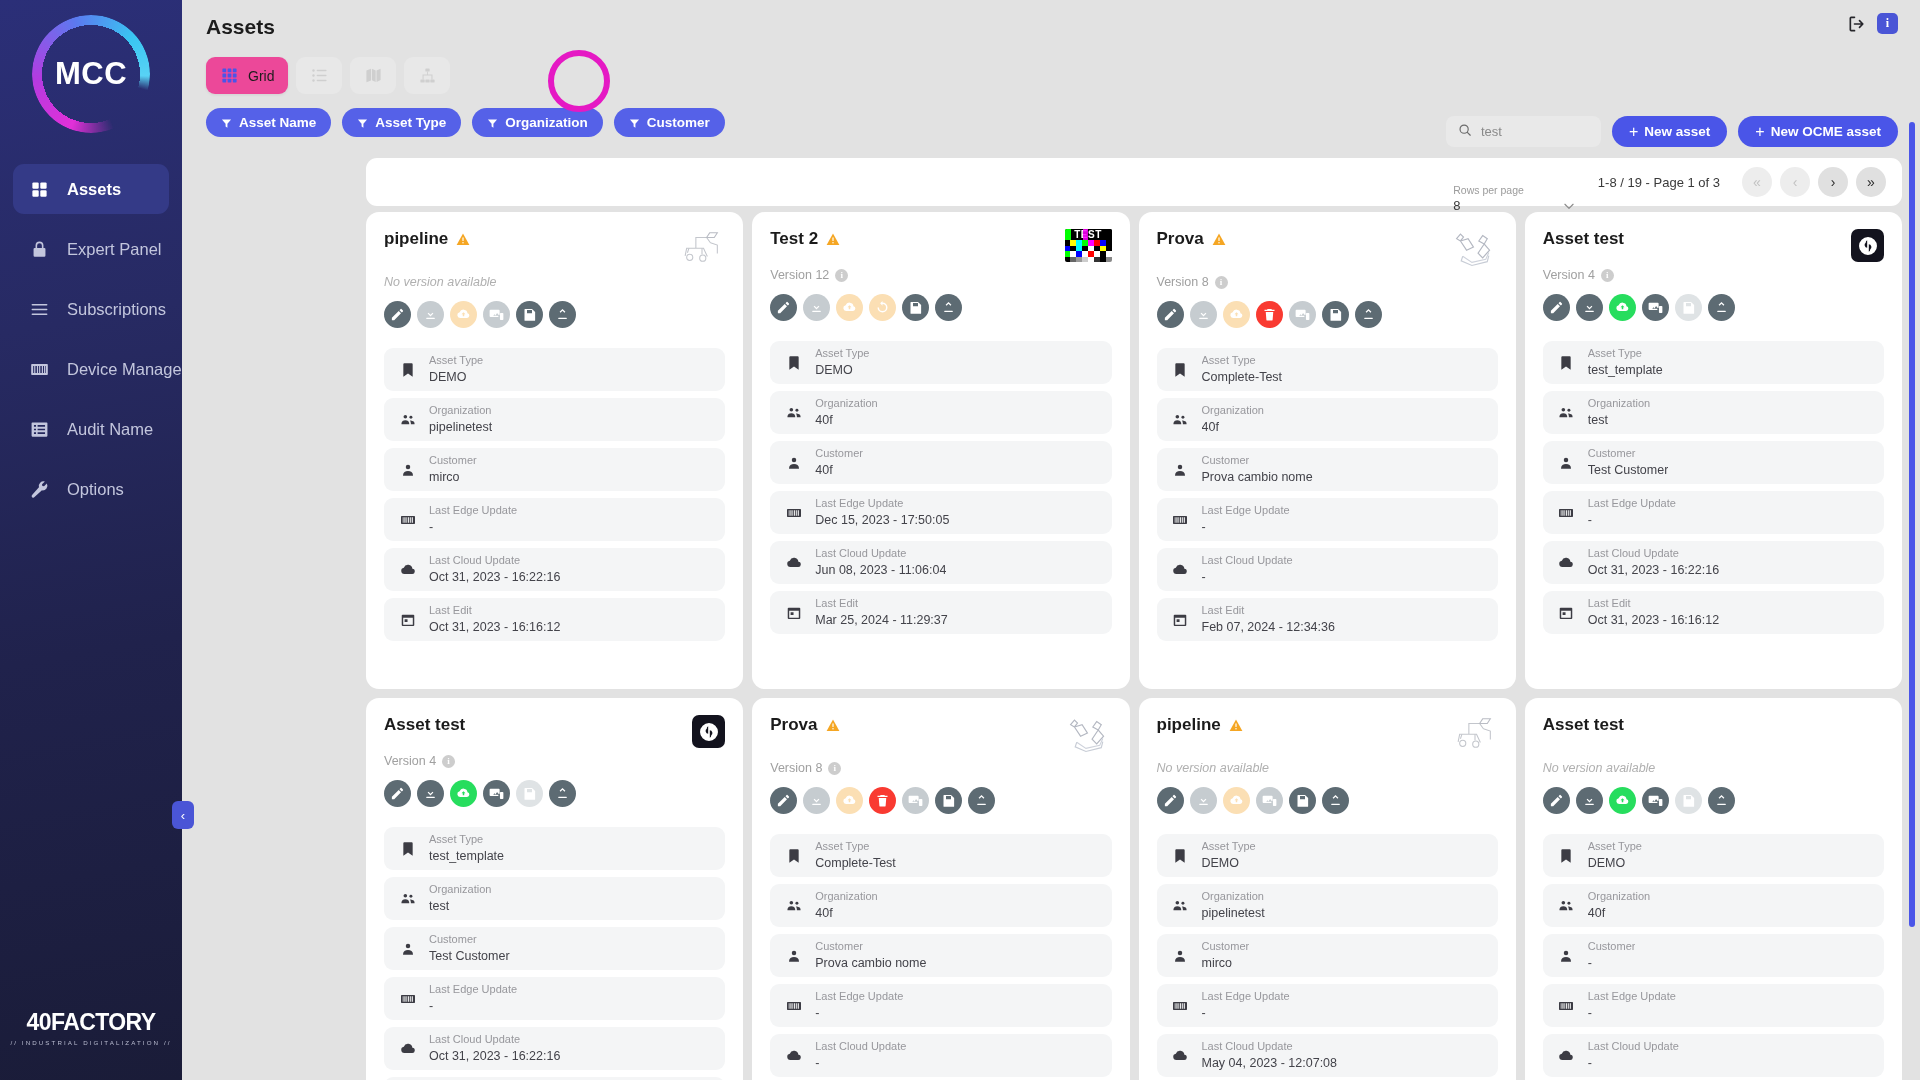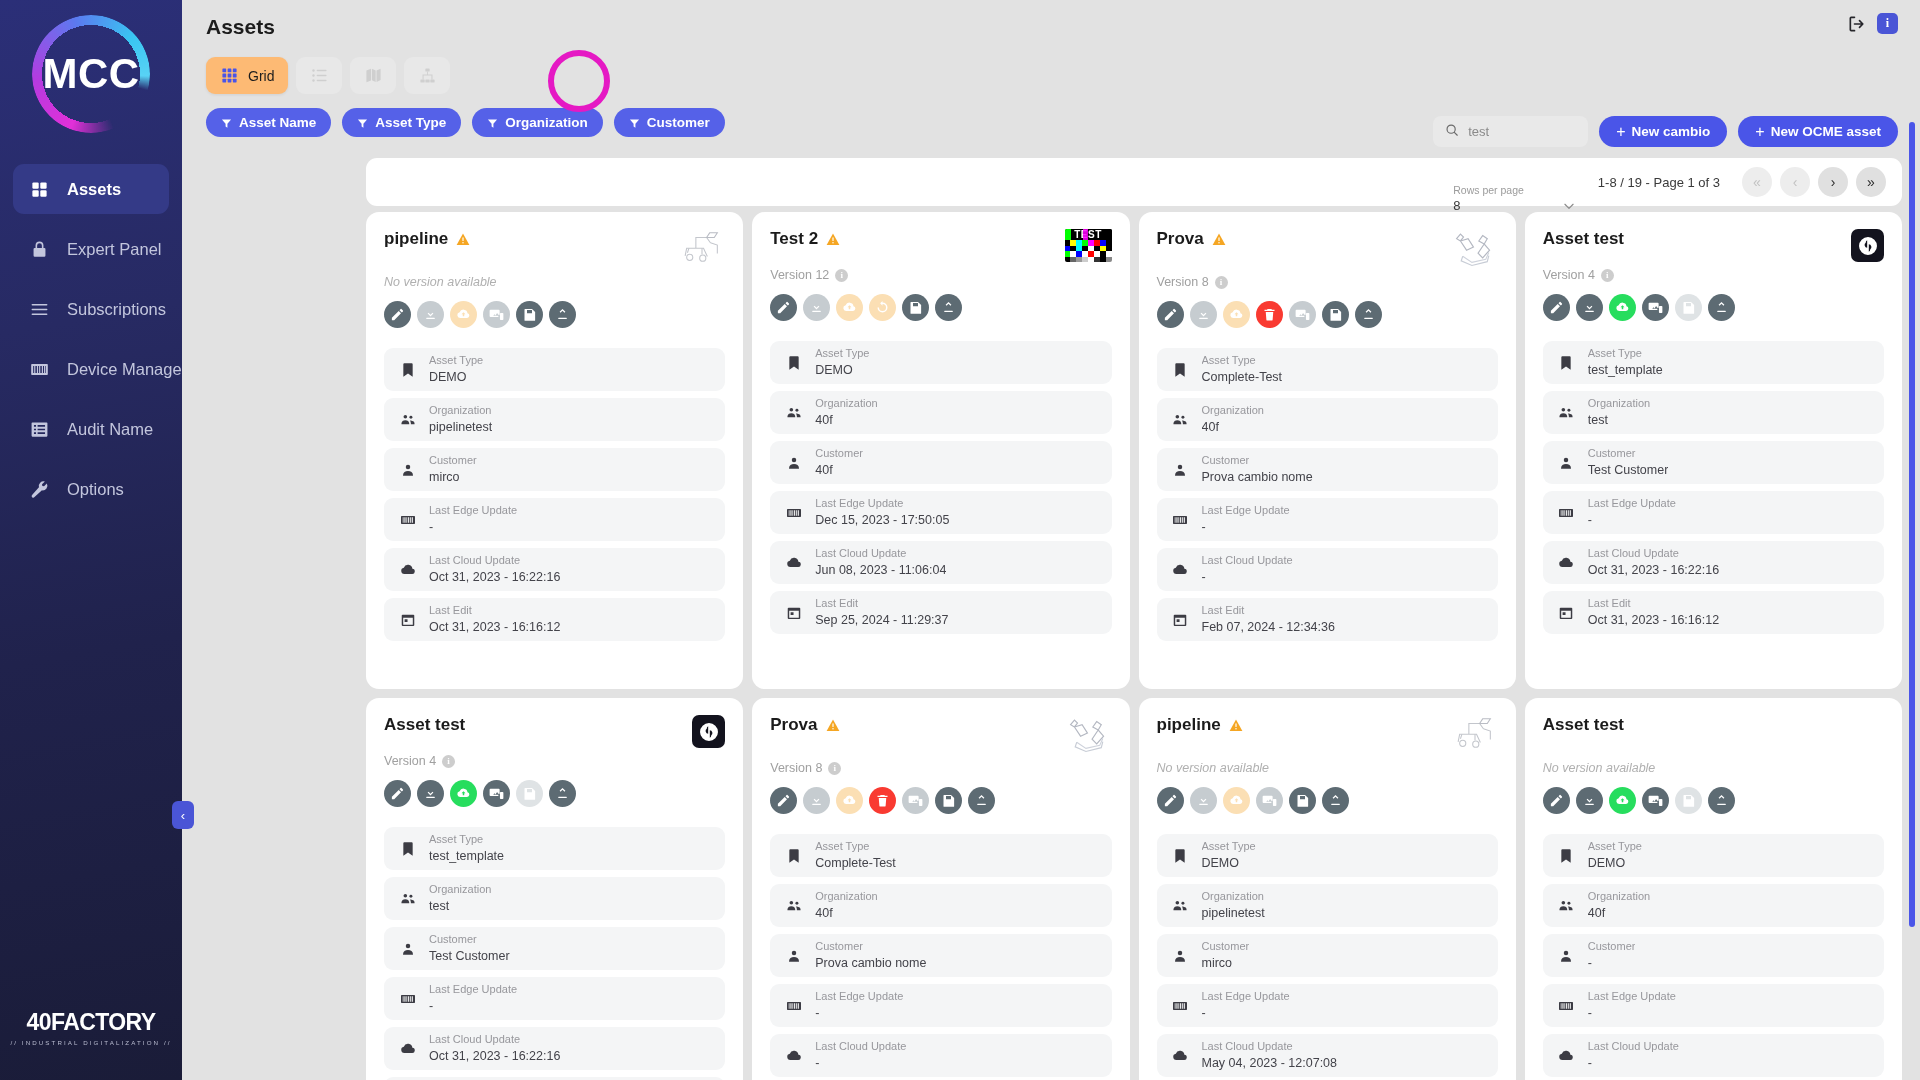--- a/index.html
+++ b/index.html
@@ -25,21 +25,21 @@
     position: relative;
     display: flex; align-items: center; justify-content: center;
   }
   .logo-ring::before {
     content:""; position:absolute; inset:0; border-radius:50%;
     background: conic-gradient(from 200deg, #e130d8 0%, #b43be0 18%, #5b7af0 40%, #39c6f2 58%, #58d2f5 70%, rgba(255,255,255,0) 74%, rgba(255,255,255,0) 88%, #e130d8 100%);
     -webkit-mask: radial-gradient(circle, transparent 0 49px, #000 49px);
             mask: radial-gradient(circle, transparent 0 49px, #000 49px);
   }
   .logo-text {
-    color: #fff; font-size: 42px; font-weight: 700; letter-spacing: 0.5px;
+    color: #fff; font-size: 31px; font-weight: 700; letter-spacing: 0.5px;
     position: relative; z-index: 2;
   }
   .nav { margin-top: 16px; padding: 0 13px; }
   .nav-item {
     display: flex; align-items: center; gap: 18px;
     height: 50px; border-radius: 11px; padding: 0 17px;
     color: #c3c6dd; font-size: 16.5px; margin-bottom: 10px;
     cursor: pointer; white-space: nowrap;
   }
   .nav-item.active { background: #343a87; color: #ffffff; font-weight: 600; }
@@ -71,21 +71,21 @@
     display:flex; align-items:center; justify-content:center; font-size: 12px; font-weight:700;
     font-family: "Liberation Serif", serif;
   }
 
   
   .viewbar { display:flex; align-items:center; gap: 8px; padding: 4px 0 0 24px; position: relative; }
   .view-btn {
     height: 37px; border-radius: 9px; display:flex; align-items:center; gap:10px;
     padding: 0 14px; background: #e8e8e8; color:#b8b8b8; cursor:pointer;
   }
-  .view-btn.active { background:#fdba74; color:#1d1d1d; box-shadow: 0 1px 3px rgba(0,0,0,.08); }
+  .view-btn.active { background:#ec4899; color:#1d1d1d; box-shadow: 0 1px 3px rgba(0,0,0,.08); }
   .view-btn span { font-size: 14px; font-weight: 500; }
   .view-btn .vicon { width:18px; height:18px; display:flex; align-items:center; justify-content:center; }
   .view-btn .vicon svg { width:17px; height:17px; }
   .highlight-ring {
     position: absolute; left: 366px; top: -3px; width: 62px; height: 62px;
     border: 6px solid #e519c4; border-radius: 50%; pointer-events: none; z-index: 30;
   }
 
   
   .chips { display:flex; gap: 11px; padding: 14px 0 0 24px; }
@@ -369,21 +369,21 @@
     <div class="actions">
       <div class="search-box">
         <span><svg viewBox="0 0 24 24">
               <circle cx="10.5" cy="10.5" r="7"></circle>
               <path d="M16 16l5 5" stroke-linecap="round"></path>
             </svg></span>
         <input readonly="" value="test" style="">
       </div>
       <button class="pill-btn">
         <span class="plus">+</span>
-        <span>New cambio</span>
+        <span>New asset</span>
       </button>
       <button class="pill-btn">
         <span class="plus">+</span>
         <span>New OCME asset</span>
       </button>
     </div>
 
     <div class="pagerow">
       <div class="rpp">
         <div>
@@ -695,21 +695,21 @@
               </span>
             </div>
             <div class="field">
               <span class="fld-icon">
                 <svg viewBox="0 0 24 24">
                   <path d="M4 4h16a1.4 1.4 0 0 1 1.4 1.4v14.2A1.4 1.4 0 0 1 20 21H4a1.4 1.4 0 0 1-1.4-1.4V5.4A1.4 1.4 0 0 1 4 4zm.8 4.6v10.6h14.4V8.6H4.8zm2.1 2.1h4.4v4.4H6.9v-4.4z"></path>
                 </svg>
               </span>
               <span class="fld-txt">
                 <span class="fld-label">Last Edit</span>
-                <span class="fld-value">Sep 25, 2024 - 11:29:37</span>
+                <span class="fld-value">Mar 25, 2024 - 11:29:37</span>
               </span>
             </div>
           </div>
         </div>
         <div class="card">
           <div class="card-head">
             <div class="card-title">
               <span>Prova</span>
               <span class="warn"><svg viewBox="0 0 24 24">
                   <path d="M12 2.5l10.2 18.2H1.8L12 2.5z" fill="#f5a623"></path>

